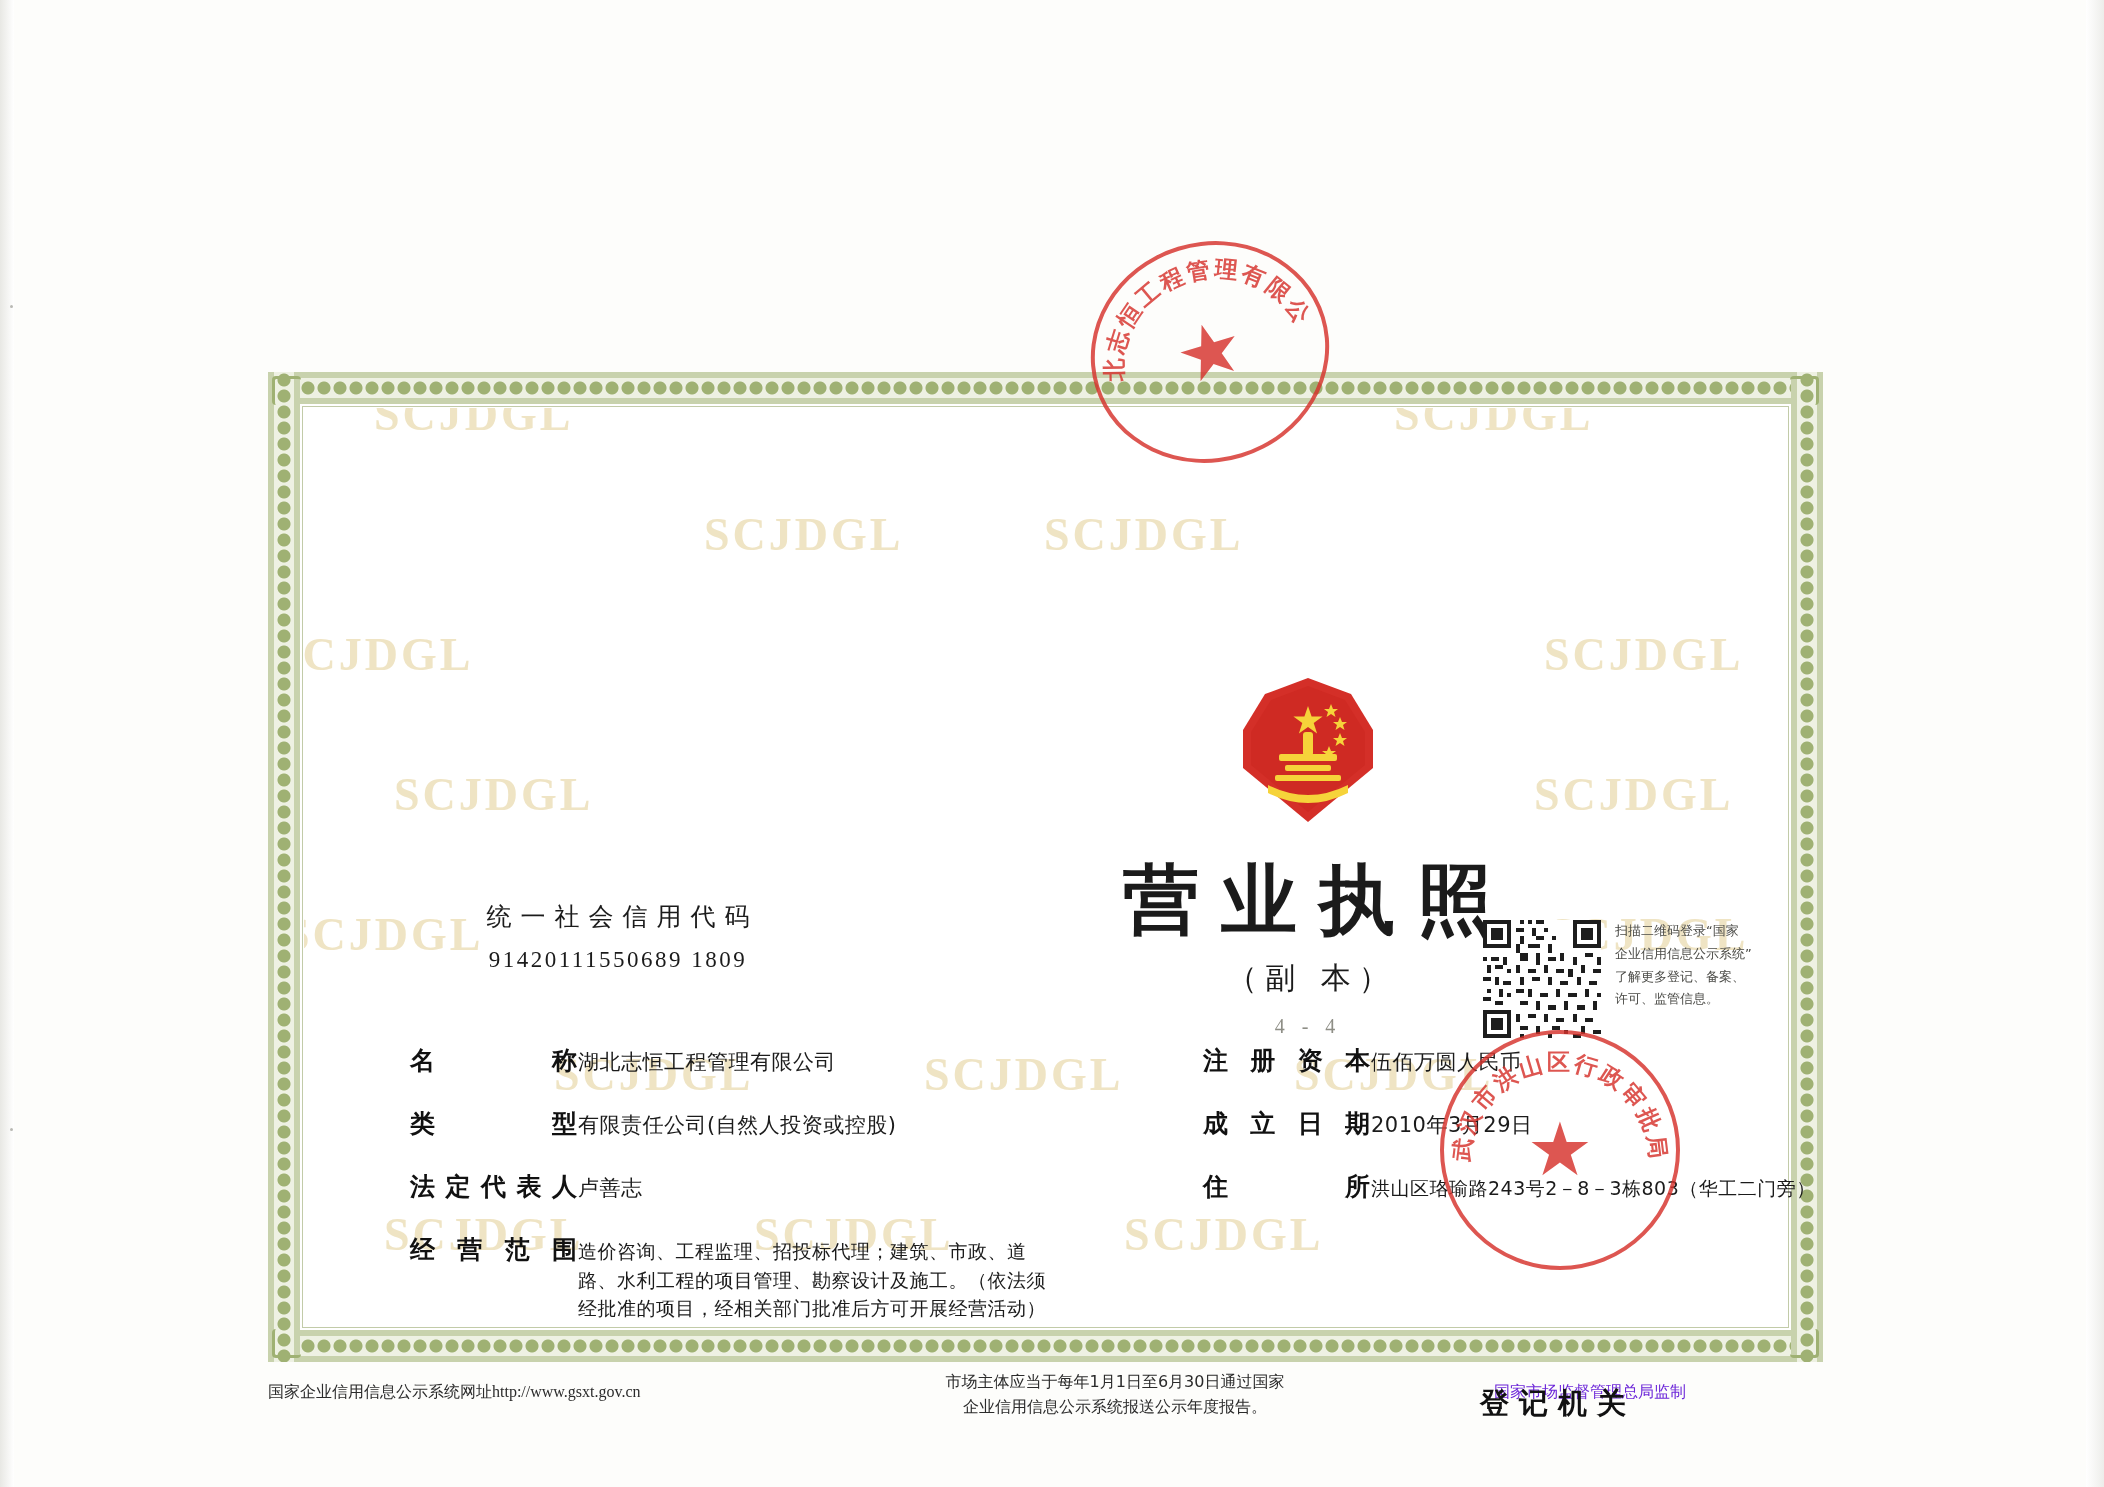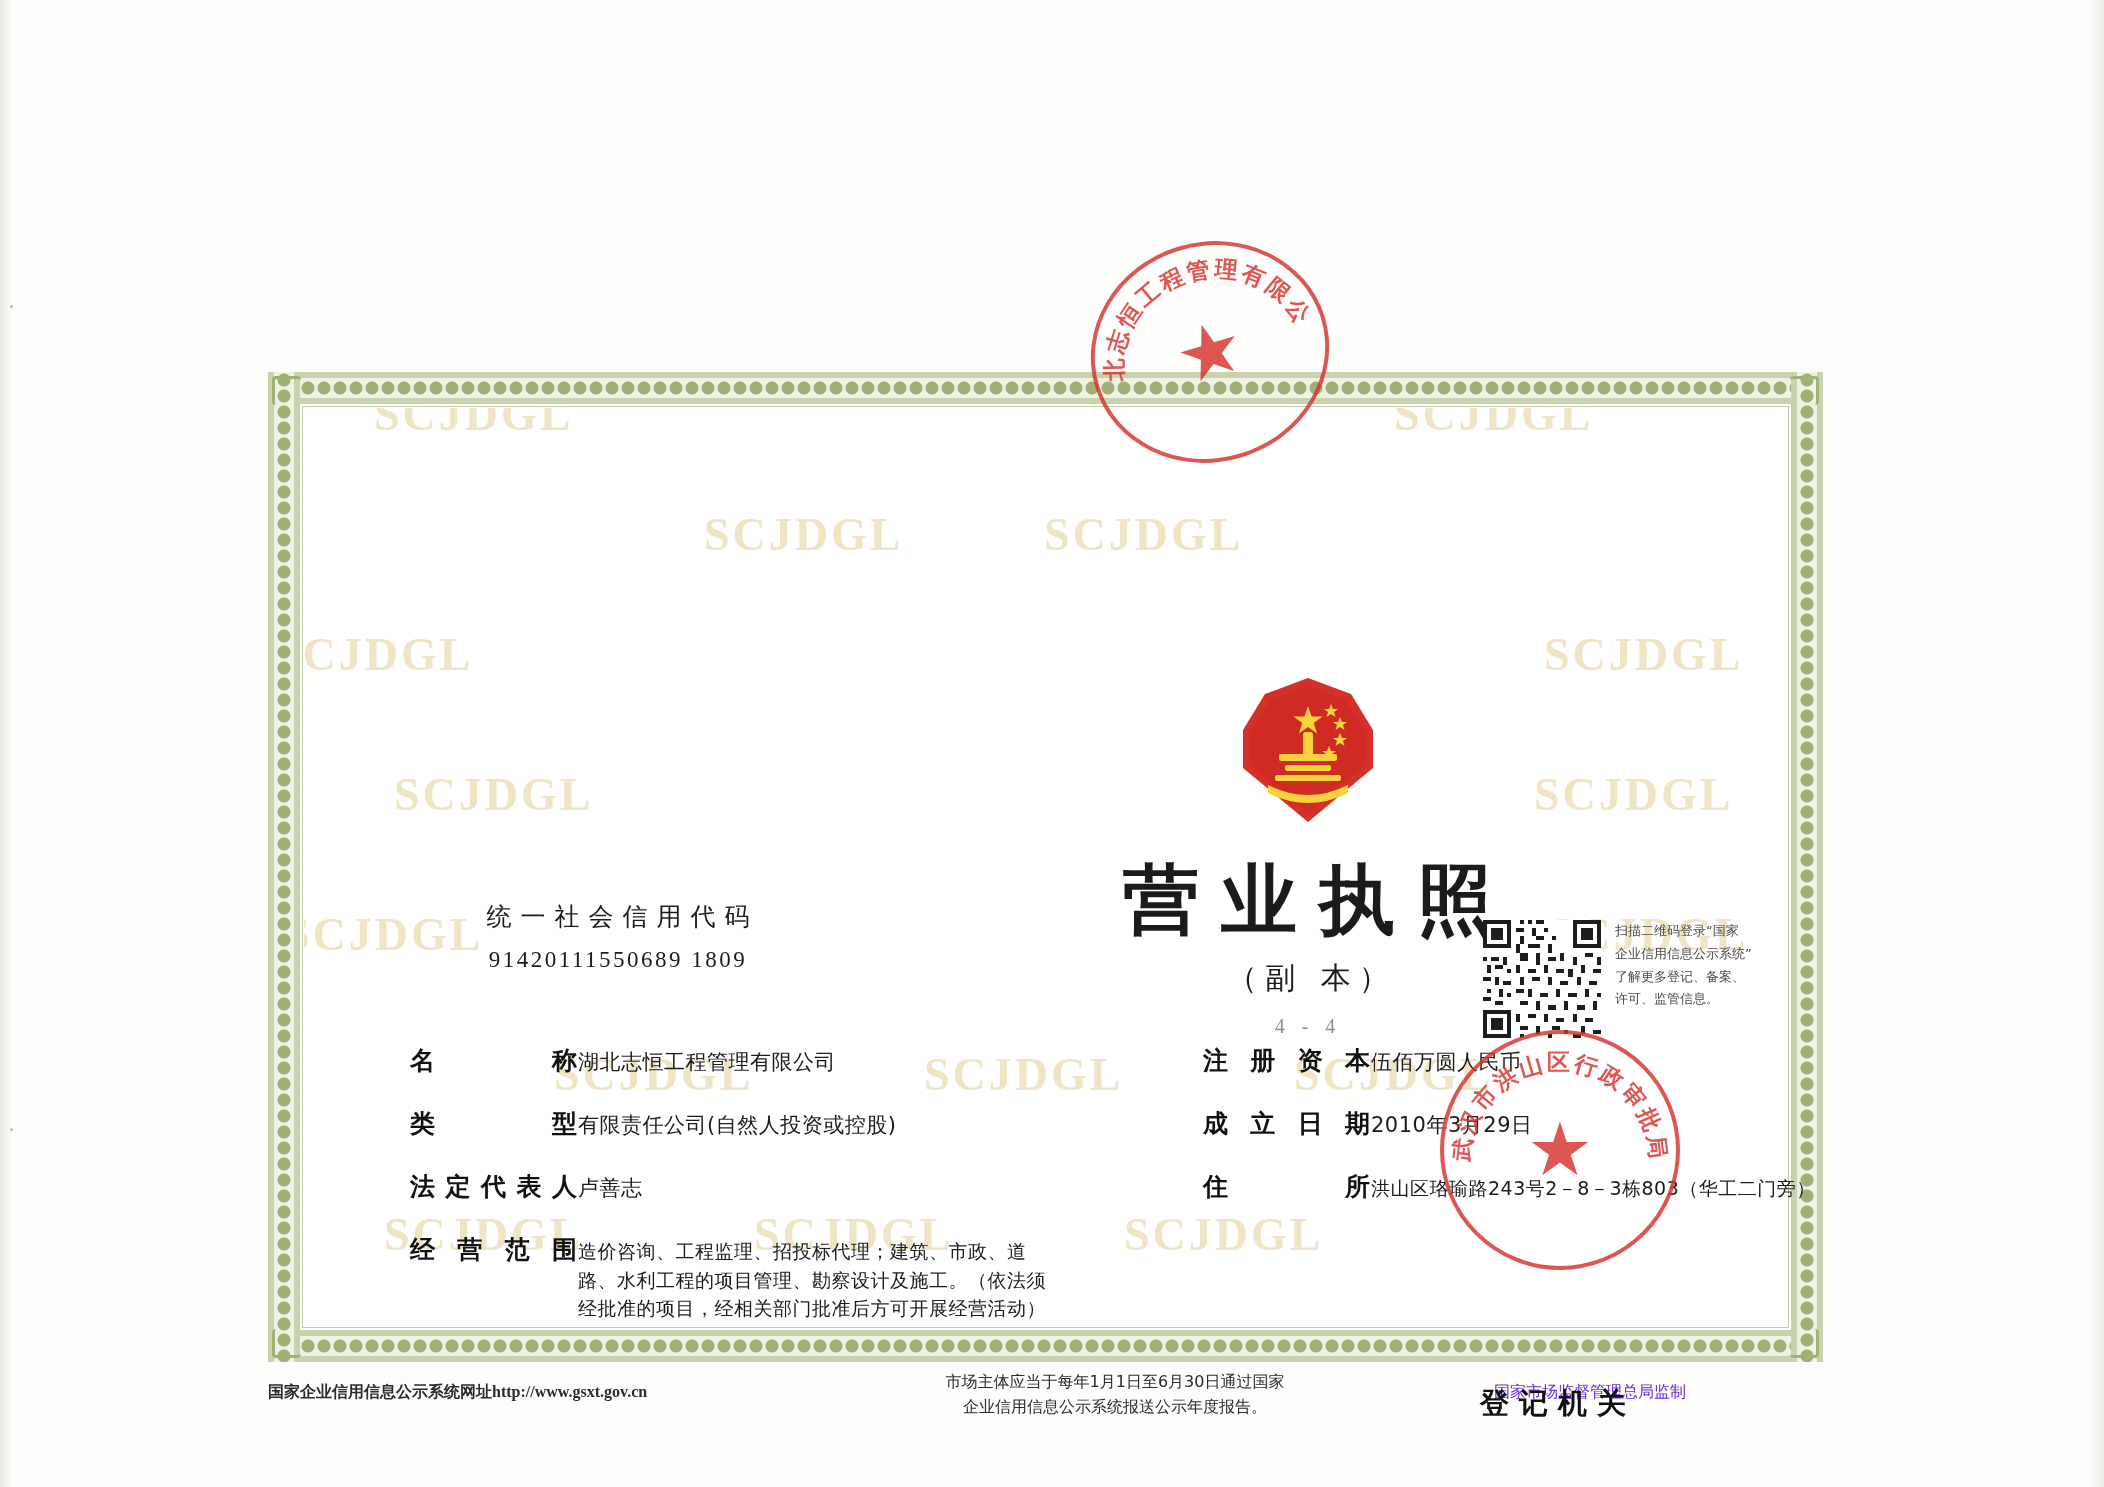--- a/index.html
+++ b/index.html
@@ -318,21 +318,20 @@
 
   
   .footer-left {
     position: absolute;
     left: 268px;
     top: 1382px;
     font-family: "DejaVu Sans", sans-serif;
     font-size: 16px;
     color: #2b2b2b;
     white-space: nowrap;
-    font-weight: bold;
   }
   .footer-left .url {
     font-family: "Liberation Serif", serif;
     font-size: 16px;
   }
   .footer-center {
     position: absolute;
     left: 900px;
     top: 1370px;
     width: 430px;

